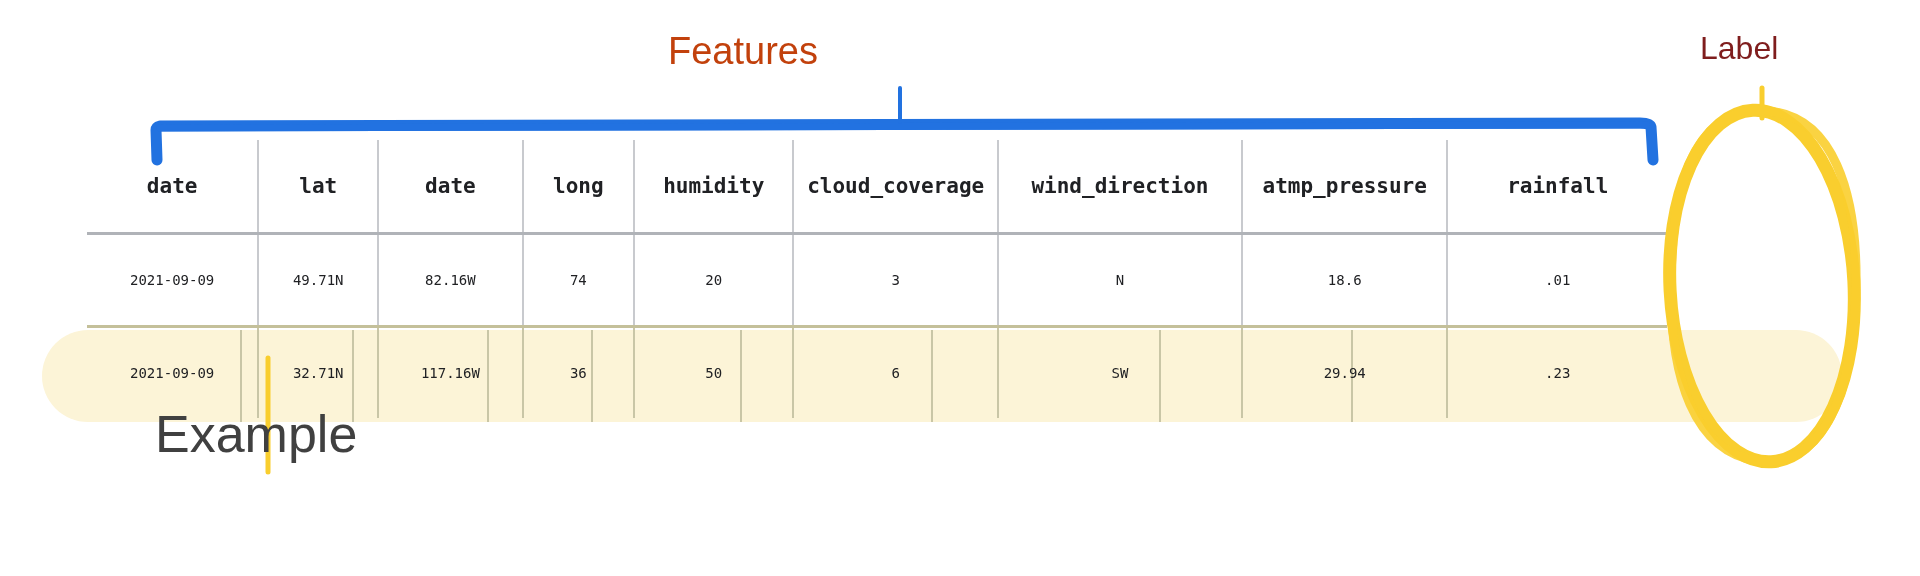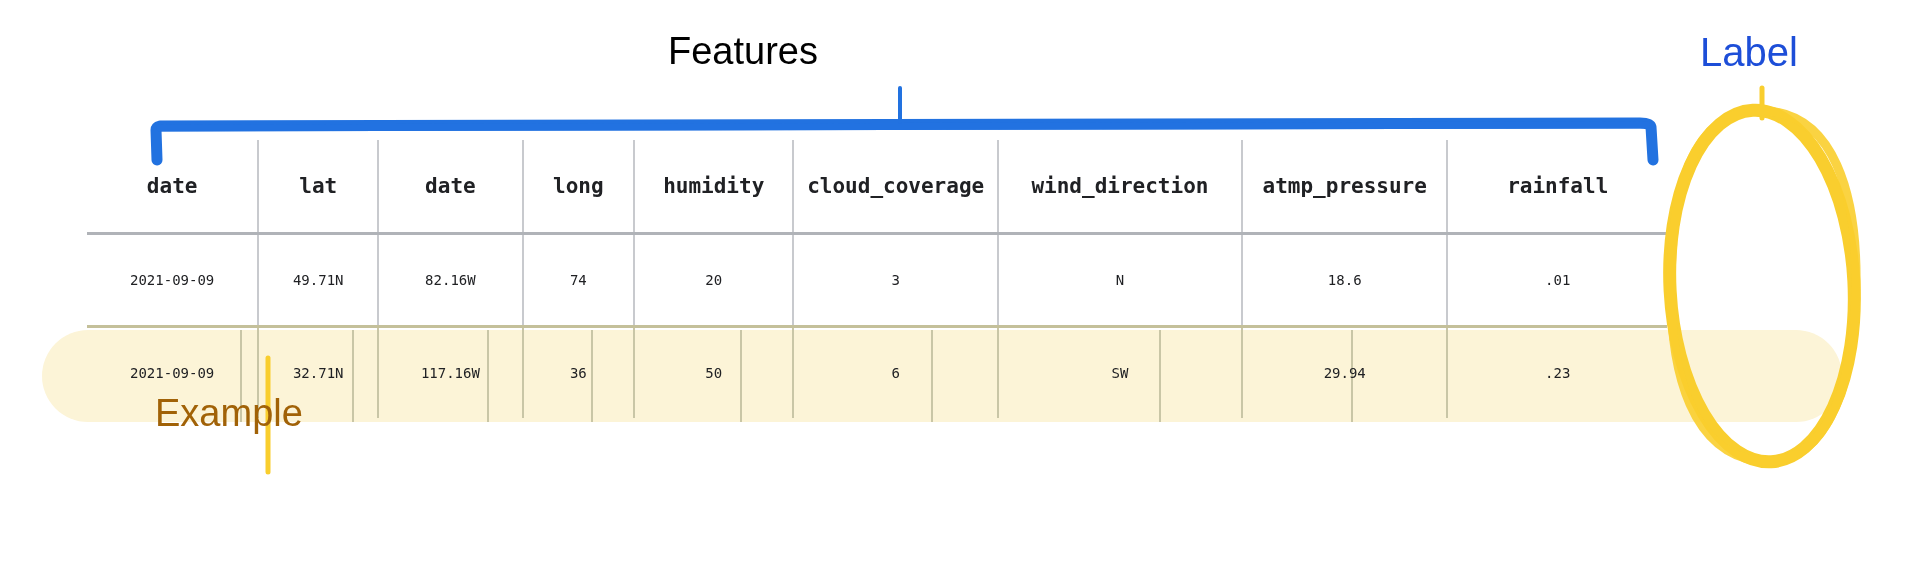--- a/index.html
+++ b/index.html
@@ -97,33 +97,33 @@
     position: absolute;
     font-family: "Liberation Sans", sans-serif;
     font-weight: 400;
     white-space: nowrap;
     z-index: 6;
   }
   .annot-features {
     left: 668px;
     top: 30px;
     font-size: 38px;
-    color: #000000;
+    color: #c2410c;
   }
   .annot-label {
     left: 1700px;
     top: 30px;
-    font-size: 40px;
-    color: #1d4ed8;
+    font-size: 32px;
+    color: #7f1d1d;
   }
   .annot-example {
     left: 155px;
-    top: 392px;
-    font-size: 38px;
-    color: #a16207;
+    top: 404px;
+    font-size: 52px;
+    color: #404040;
   }
 
   svg.overlay {
     position: absolute;
     left: 0;
     top: 0;
     width: 1920px;
     height: 576px;
     z-index: 5;
     pointer-events: none;

